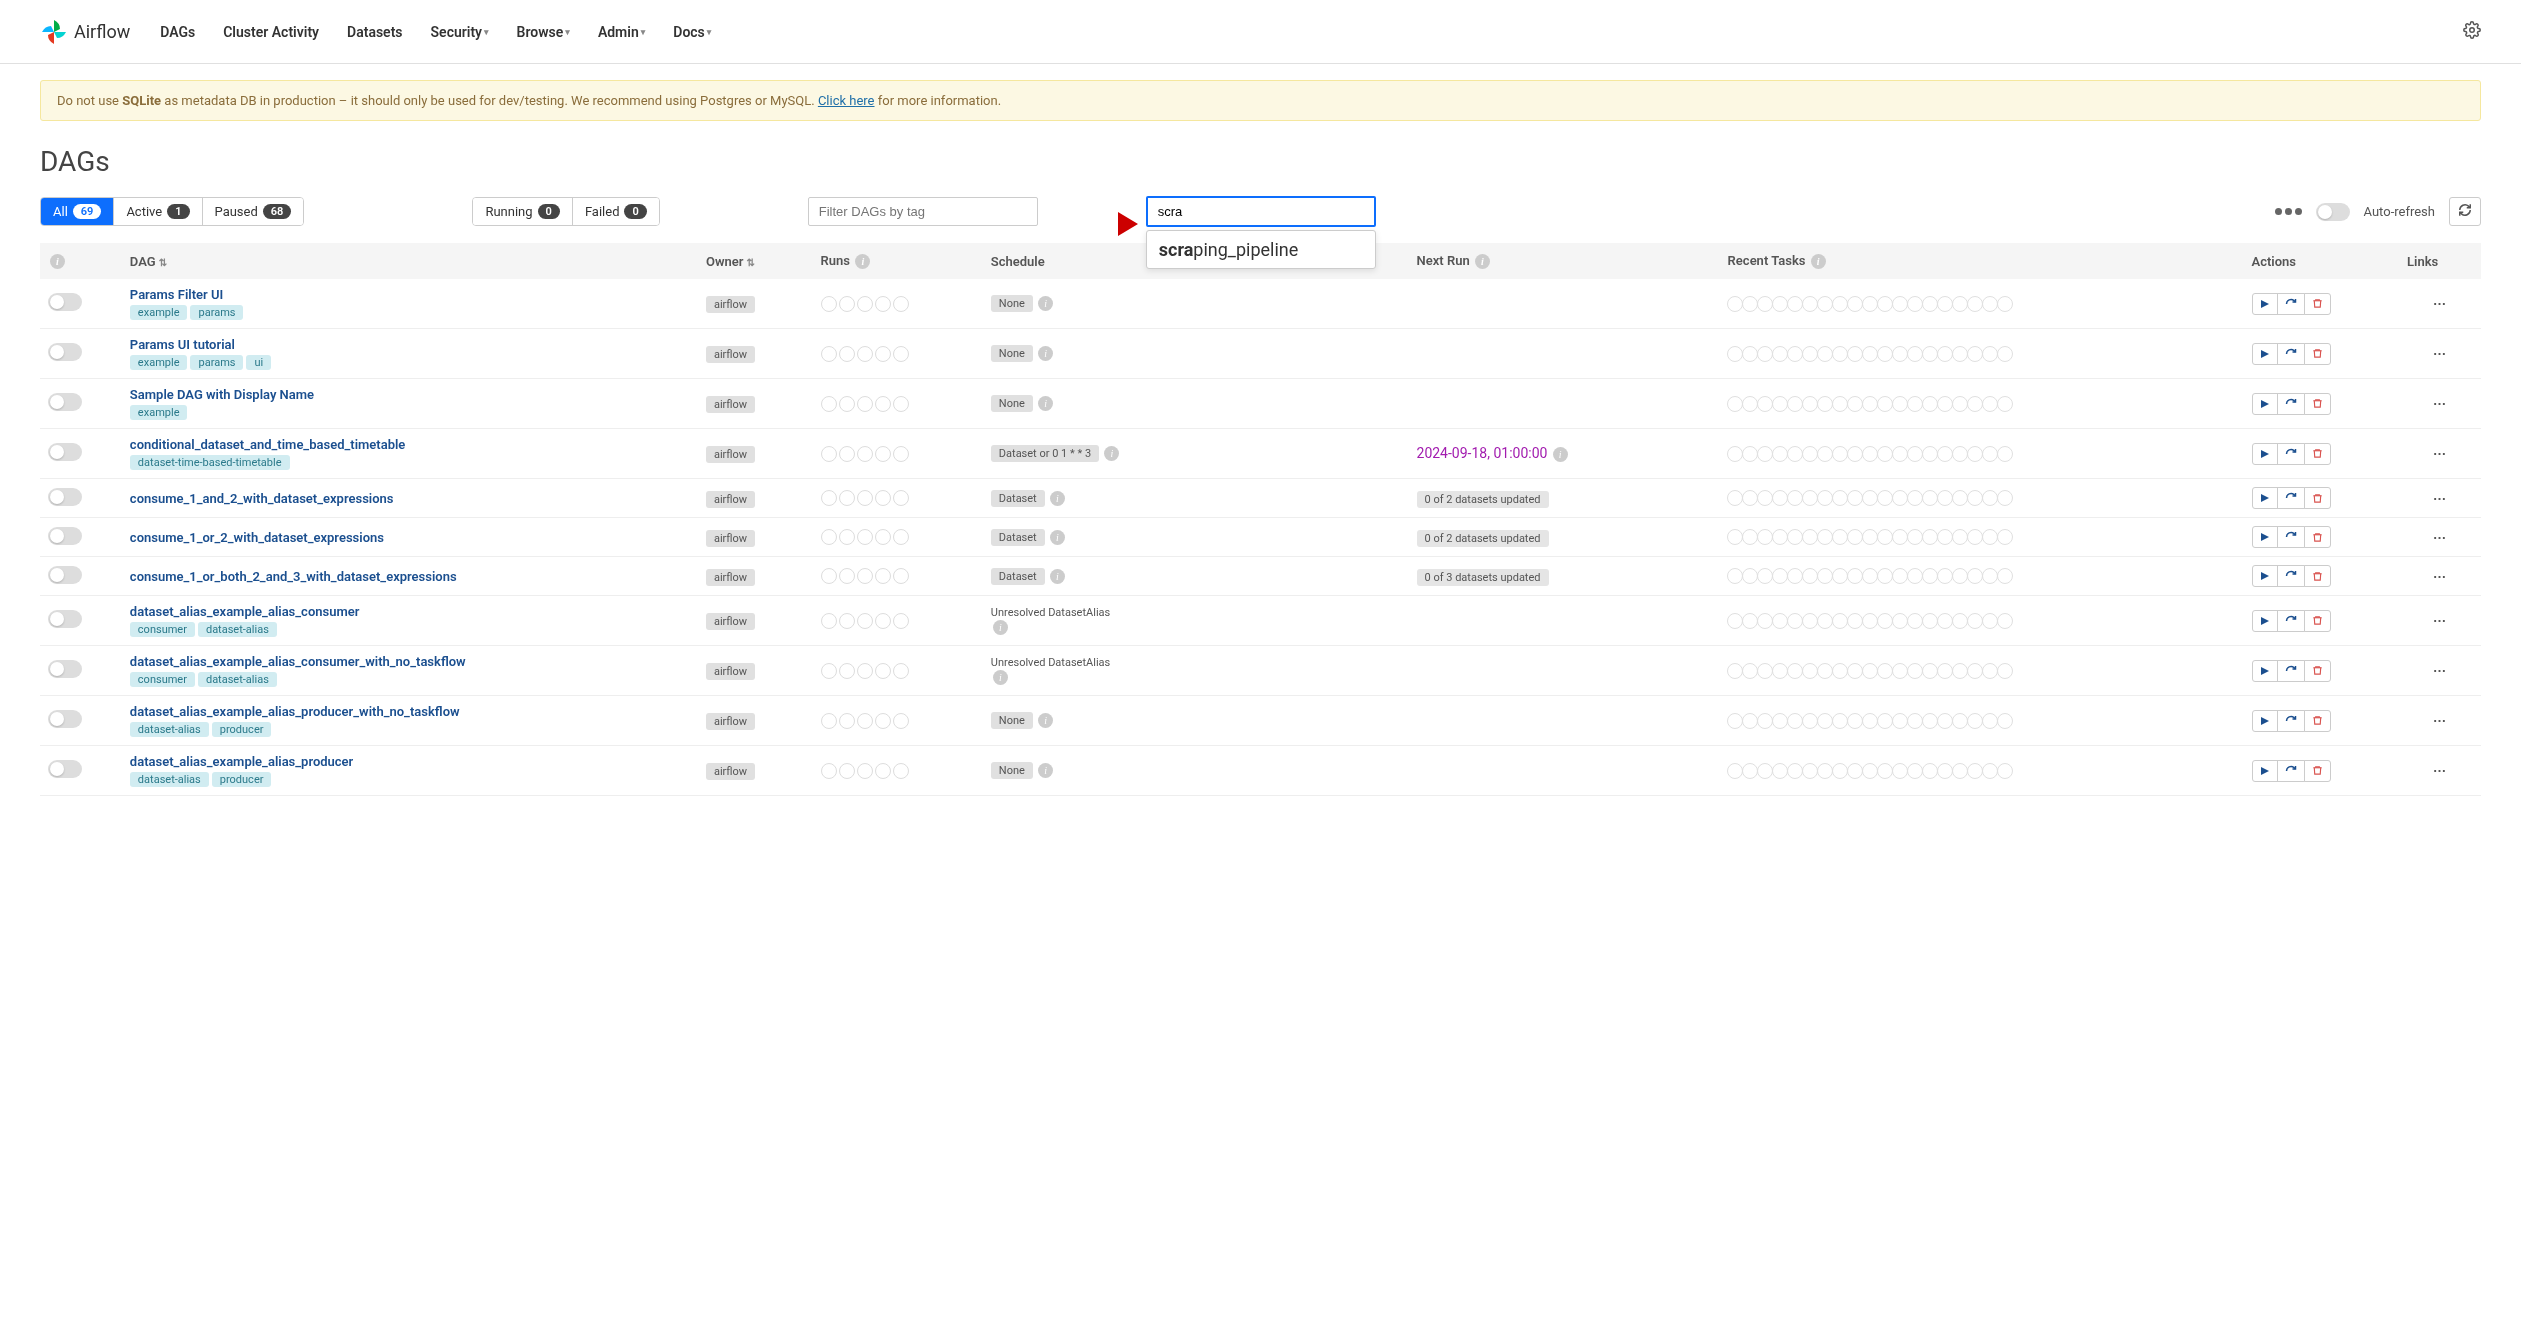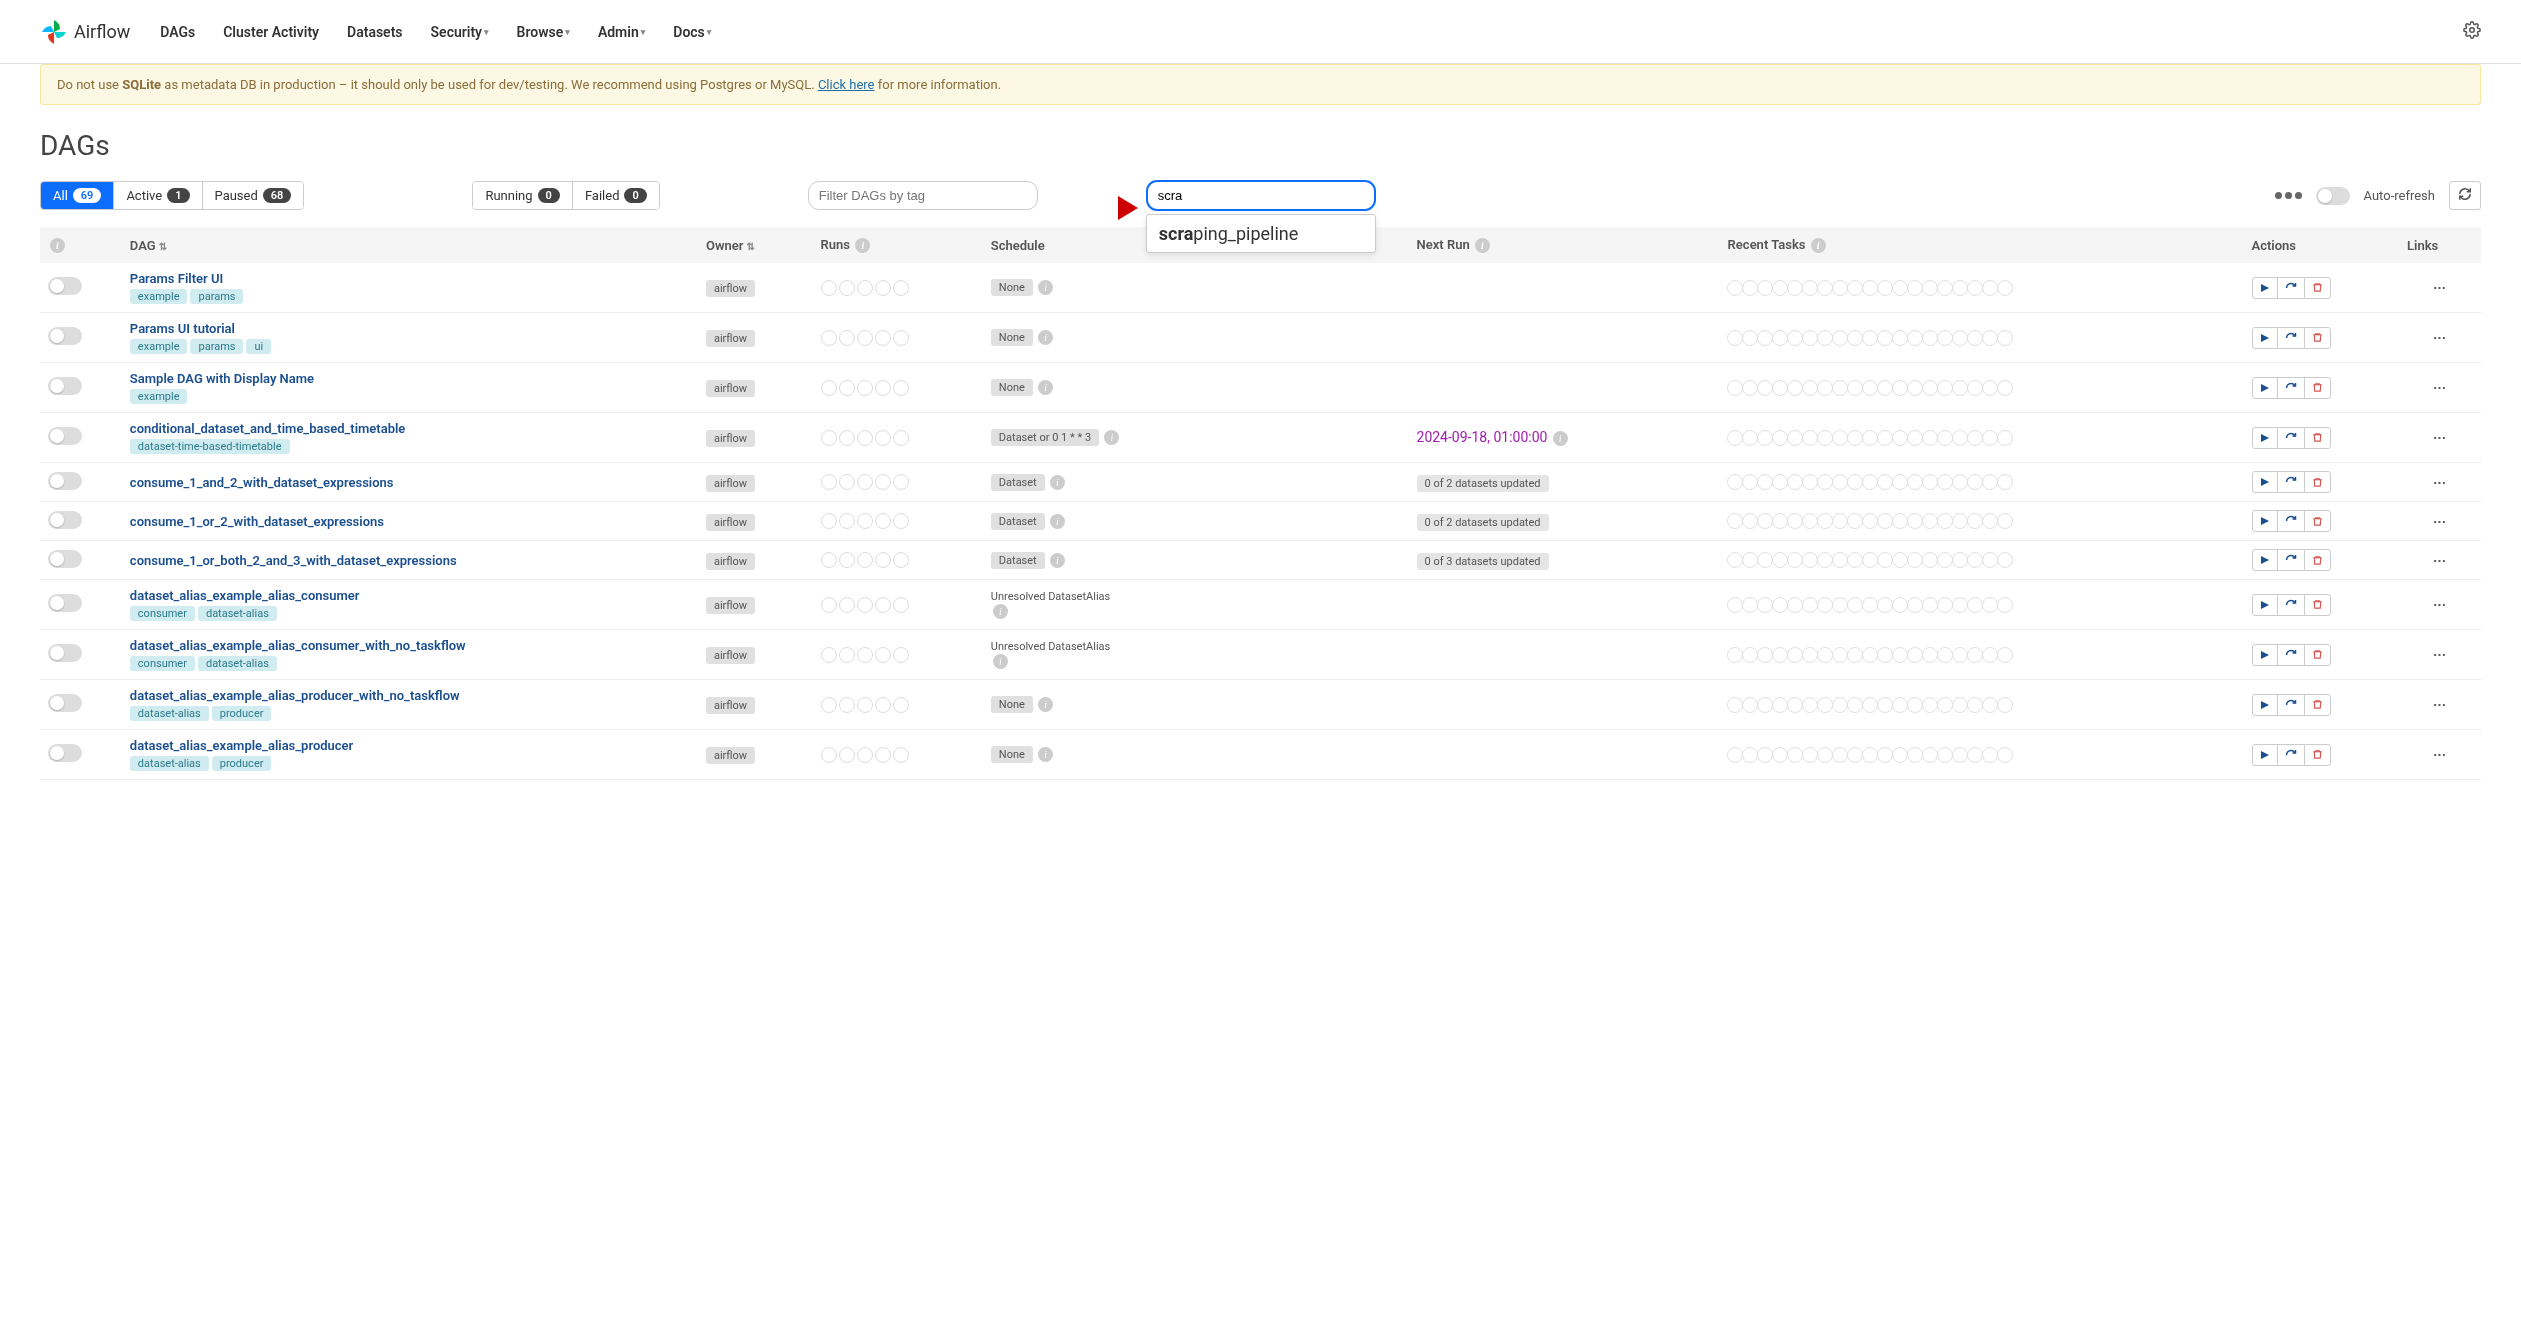--- a/index.html
+++ b/index.html
@@ -5,33 +5,33 @@
 * { box-sizing: border-box; margin: 0; padding: 0; }
 body { font-family: -apple-system, BlinkMacSystemFont, "Segoe UI", Roboto, sans-serif; font-size: 14px; color: #333; background: #fff; }
 .navbar { display: flex; align-items: center; padding: 0 40px; height: 64px; border-bottom: 1px solid #e0e0e0; }
 .logo { display: flex; align-items: center; gap: 6px; margin-right: 30px; }
 .logo-text { font-weight: 400; font-size: 18px; color: #333; }
 .nav-items { display: flex; gap: 28px; flex: 1; }
 .nav-item { color: #333; cursor: pointer; font-weight: 600; font-size: 14px; display: flex; align-items: center; gap: 2px; }
 .nav-caret { font-size: 9px; color: #888; }
 .gear-icon { color: #555; cursor: pointer; }
 .content { padding: 0 40px 40px 40px; }
-.alert { background: #fcf8e3; border: 1px solid #f5e79e; color: #8a6d3b; padding: 12px 16px; border-radius: 3px; font-size: 13px; }
+.alert { background: #fcf8e3; border: 1px solid #f5e79e; color: #8a6d3b; padding: 12px 16px; margin-top: 16px; border-radius: 3px; font-size: 13px; }
 .alert b { font-weight: 700; }
 .alert a { color: #1f6fa8; text-decoration: underline; cursor: pointer; }
 .page-title { font-size: 28px; font-weight: 400; margin: 24px 0 18px 0; color: #444; }
 .toolbar { display: flex; align-items: center; gap: 14px; margin-bottom: 16px; }
 .pill-group { display: flex; border: 1px solid #ccc; border-radius: 4px; overflow: hidden; }
 .pill { padding: 6px 12px; font-size: 13px; cursor: pointer; display: flex; align-items: center; gap: 5px; background: #fff; border-right: 1px solid #ccc; }
 .pill:last-child { border-right: none; }
 .pill.active { background: #0d6efd; color: #fff; }
 .badge { background: #444; color: #fff; border-radius: 10px; padding: 1px 8px; font-size: 11px; font-weight: 600; min-width: 16px; text-align: center; }
 .pill.active .badge { background: #fff; color: #0d6efd; }
 .spacer-sm { width: 140px; }
-.tag-filter, .search-input { border: 1px solid #ccc; padding: 6px 10px; font-size: 13px; border-radius: 11px; width: 230px; }
+.tag-filter, .search-input { border: 1px solid #ccc; padding: 6px 10px; font-size: 13px; border-radius: 2px; width: 230px; }
 .search-wrap { position: relative; }
 .search-input { border: 2px solid #0d6efd; width: 230px; outline: none; }
 .autocomplete { position: absolute; top: 34px; left: 0; right: 0; background: #fff; border: 1px solid #ccc; border-radius: 3px; box-shadow: 0 2px 6px rgba(0,0,0,0.1); z-index: 10; }
 .ac-item { padding: 8px 12px; font-size: 18px; cursor: pointer; }
 .ac-bold { font-weight: 700; }
 .arrow { position: absolute; left: -78px; top: 8px; z-index: 5; }
 .spacer { flex: 1; }
 .dots { display: flex; gap: 3px; }
 .dot { width: 7px; height: 7px; border-radius: 50%; background: #666; }
 .toggle { width: 34px; height: 18px; background: #ddd; border-radius: 10px; position: relative; cursor: pointer; }

